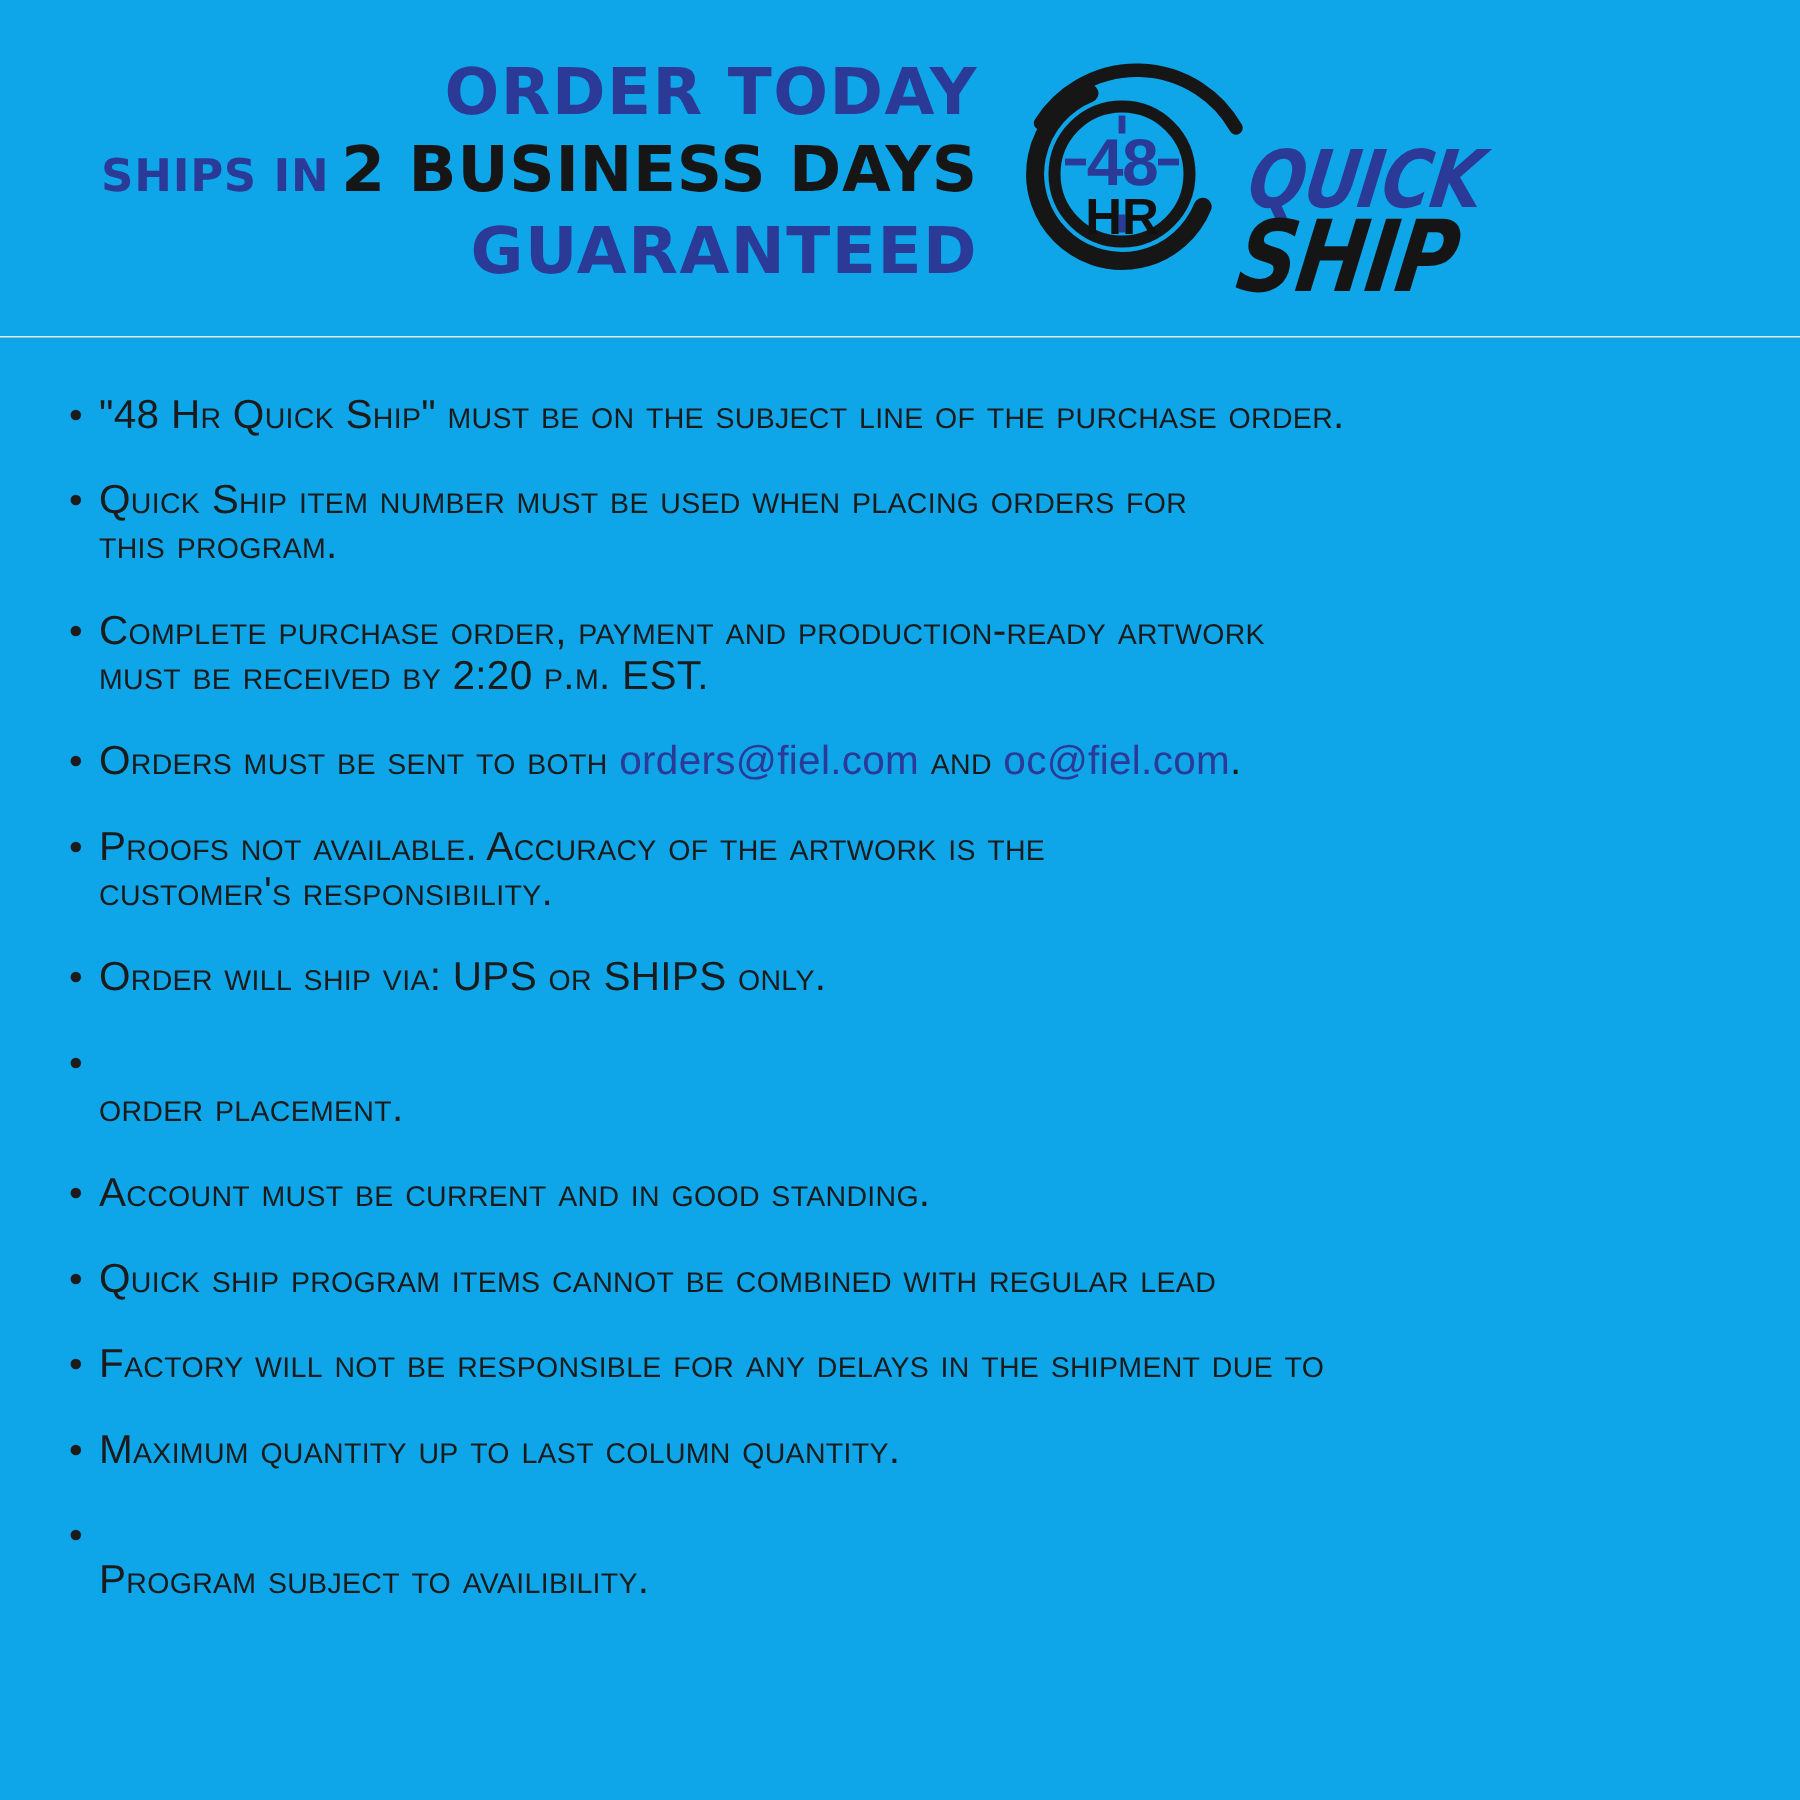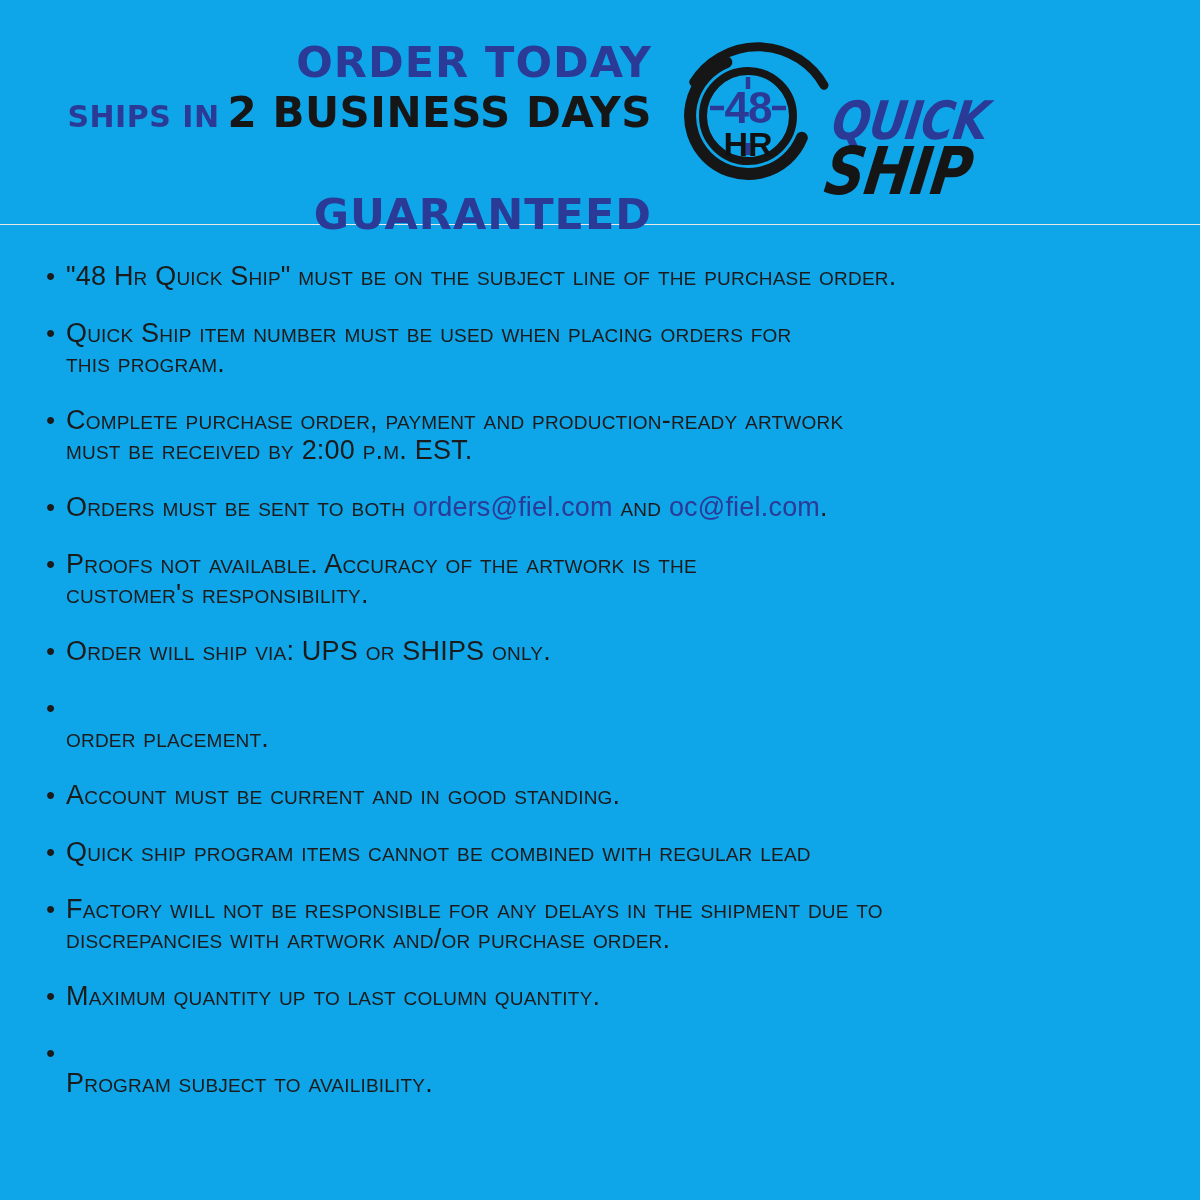--- a/index.html
+++ b/index.html
@@ -14,21 +14,21 @@
   .hero-text {
     position: absolute; top: 36px; left: 0; width: 652px;
     text-align: right;
     font-family: "DejaVu Sans", sans-serif;
     font-weight: bold;
     color: var(--accent, #2b3a96);
   }
   .h-line1 { font-size: 43px; line-height: 52px; letter-spacing: 1px; }
   .h-line2 { font-size: 42px; line-height: 50px; color: #161616; letter-spacing: 0.5px; }
   .ships-in { font-size: 30px; color: var(--accent, #2b3a96); margin-right: 8px; letter-spacing: 0.5px; }
-  .h-line3 { font-size: 43px; line-height: 50px; letter-spacing: 1px; margin-top: 47px; }
+  .h-line3 { font-size: 43px; line-height: 50px; letter-spacing: 1px; }
 
   
   .logo { position: absolute; left: 664px; top: 24px; display: flex; align-items: flex-end; }
   .logo svg { display: block; }
   .wordmark {
     margin-left: -12px; margin-top: 40px;
     font-family: "DejaVu Sans", sans-serif;
     font-weight: bold; font-style: italic;
     transform: skewX(-8deg) scaleX(0.85);
     transform-origin: left top;
@@ -100,21 +100,21 @@
       <div class="bullet">
         <span class="dot">•</span>
         <div class="bullet-text"><span>"48 Hr Quick Ship" must be on the subject line of the purchase order.</span></div>
       </div>
       <div class="bullet">
         <span class="dot">•</span>
         <div class="bullet-text"><span>Quick Ship item number must be used when placing orders for</span><br><span>this program.</span></div>
       </div>
       <div class="bullet">
         <span class="dot">•</span>
-        <div class="bullet-text"><span>Complete purchase order, payment and production-ready artwork</span><br><span>must be received by 2:00 p.m. EST.</span></div>
+        <div class="bullet-text"><span>Complete purchase order, payment and production-ready artwork</span><br><span>must be received by 2:20 p.m. EST.</span></div>
       </div>
       <div class="bullet">
         <span class="dot">•</span>
         <div class="bullet-text"><span>Orders must be sent to both </span><span class="email">orders@fiel.com</span><span> and </span><span class="email">oc@fiel.com</span><span>.</span></div>
       </div>
       <div class="bullet">
         <span class="dot">•</span>
         <div class="bullet-text"><span>Proofs not available. Accuracy of the artwork is the</span><br><span>customer's responsibility.</span></div>
       </div>
       <div class="bullet">
@@ -128,21 +128,21 @@
       <div class="bullet">
         <span class="dot">•</span>
         <div class="bullet-text"><span>Account must be current and in good standing.</span></div>
       </div>
       <div class="bullet">
         <span class="dot">•</span>
         <div class="bullet-text"><span>Quick ship program items cannot be combined with regular lead</span><br></div>
       </div>
       <div class="bullet">
         <span class="dot">•</span>
-        <div class="bullet-text"><span>Factory will not be responsible for any delays in the shipment due to</span><br><span>discrepancies with artwork and/or purchase order.</span></div>
+        <div class="bullet-text"><span>Factory will not be responsible for any delays in the shipment due to</span><br></div>
       </div>
       <div class="bullet">
         <span class="dot">•</span>
         <div class="bullet-text"><span>Maximum quantity up to last column quantity.</span></div>
       </div>
       <div class="bullet">
         <span class="dot">•</span>
         <div class="bullet-text"><br><span>Program subject to availibility.</span></div>
       </div>
     </main>

